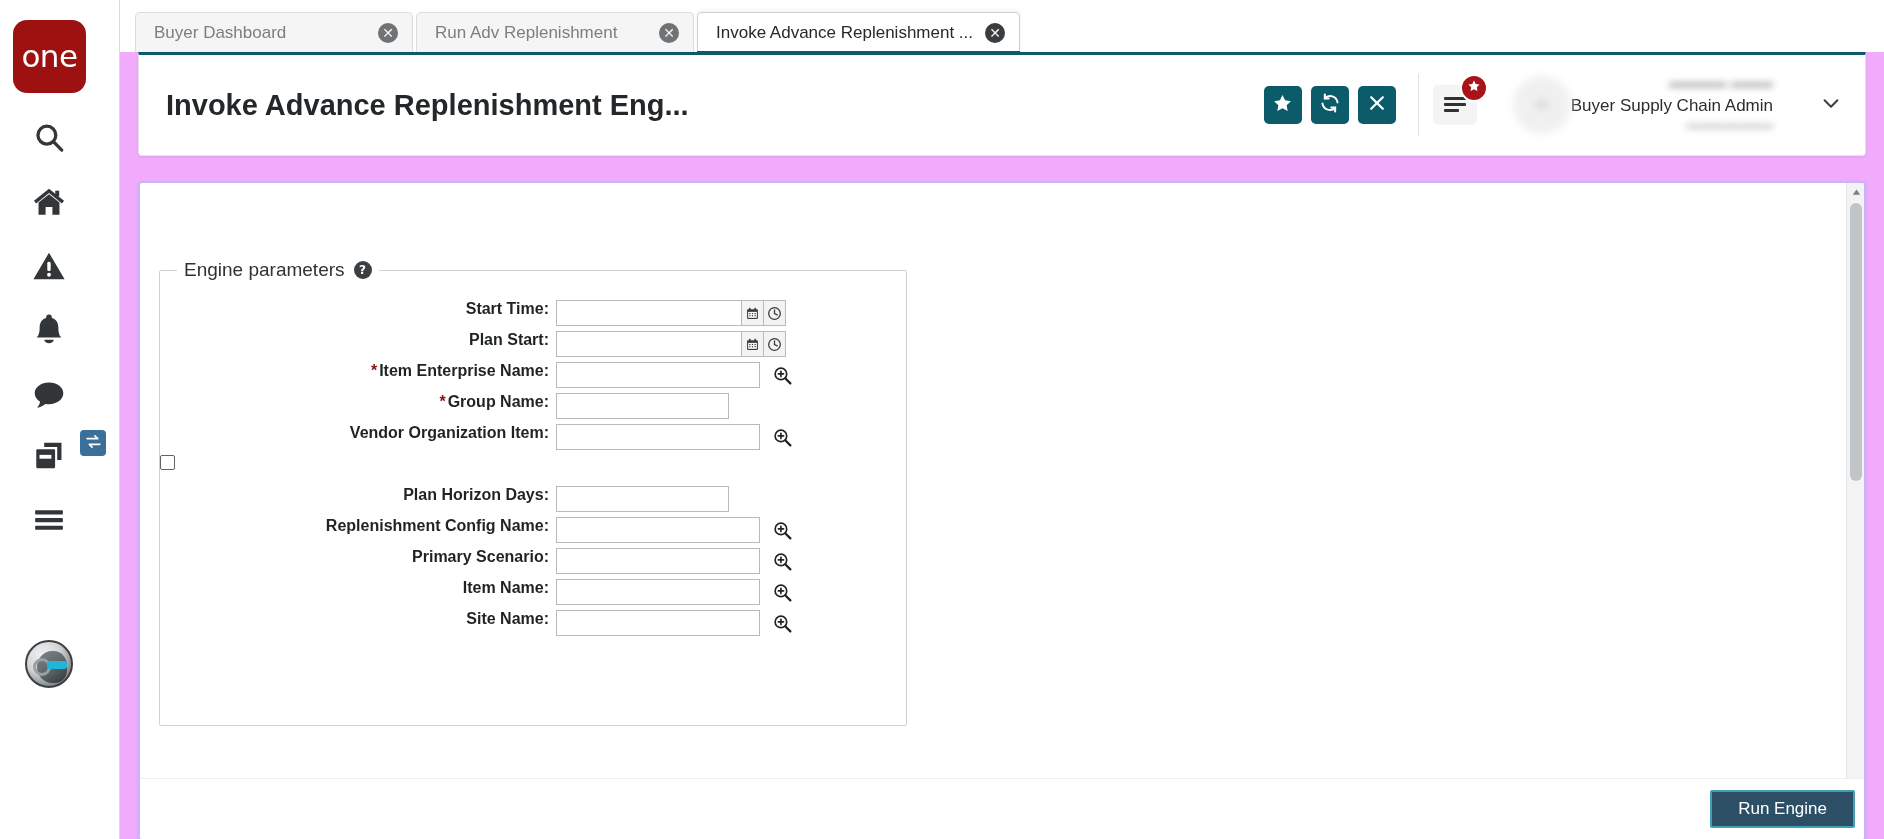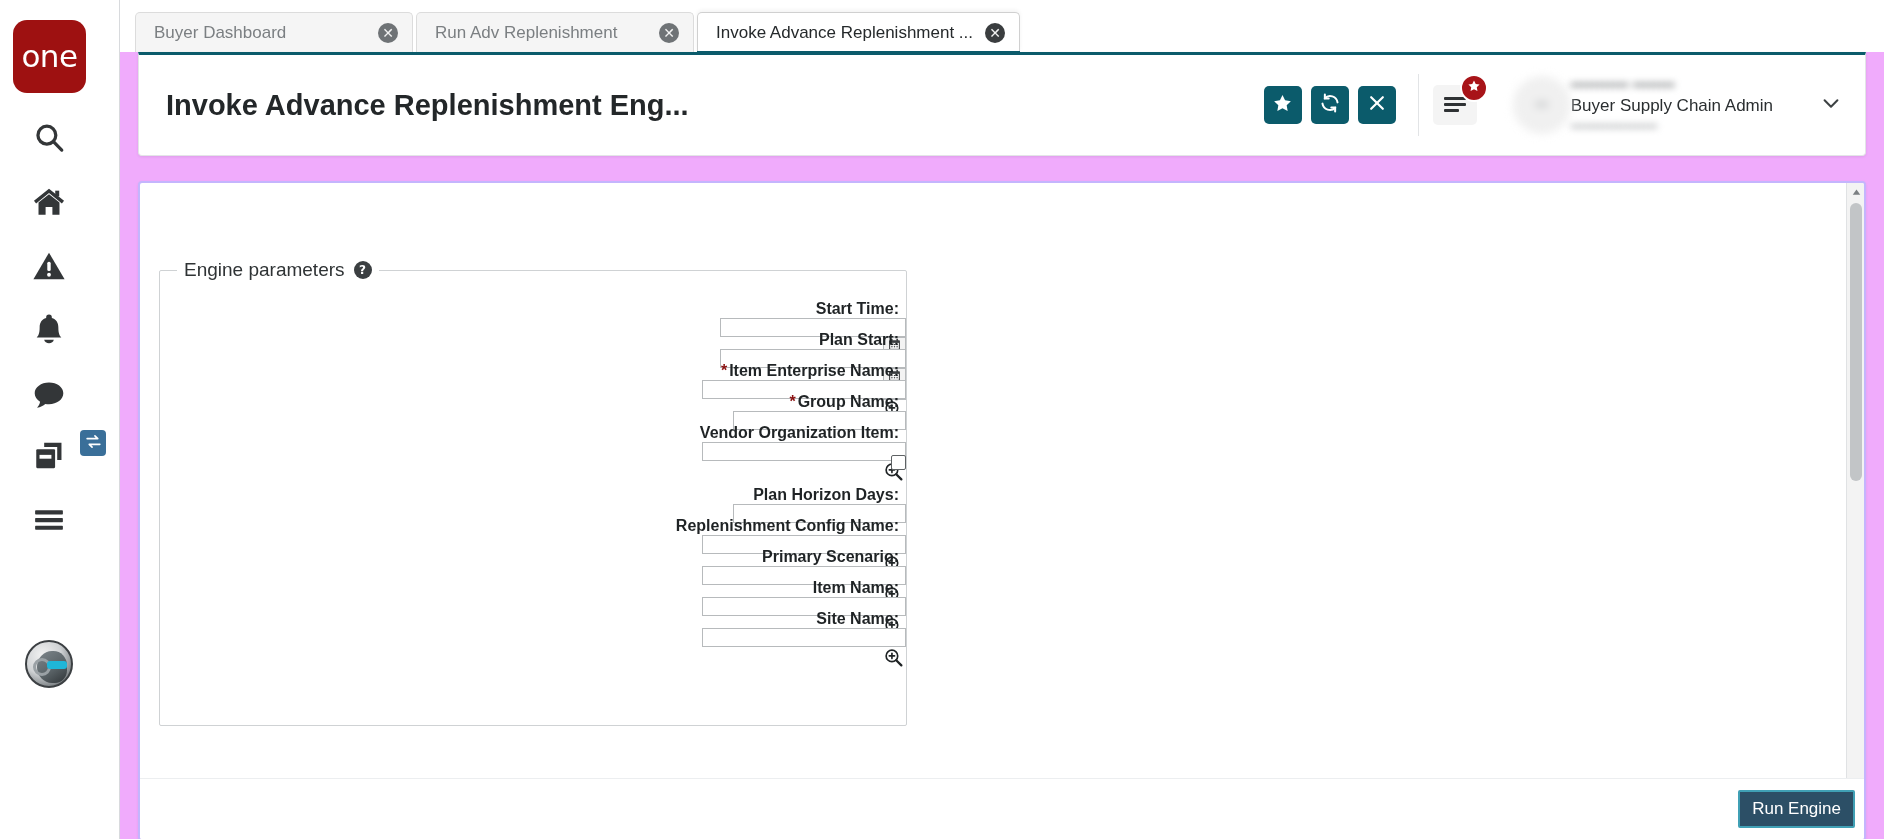--- a/index.html
+++ b/index.html
@@ -146,21 +146,21 @@
     display: flex; align-items: center; justify-content: center;
     font-size: 14px; border: 2px solid #fff;
   }
   .avatar {
     width: 58px; height: 58px; border-radius: 50%;
     background: #f0f0f0; margin-left: 36px;
     display: flex; align-items: center; justify-content: center;
     color: #b9bcbe; font-size: 18px; font-weight: bold;
     filter: blur(4px);
   }
-  .user-block { margin-left: 0; line-height: 1.32; }
+  .user-block { margin-left: 0; line-height: 1.32; text-align: right; }
   .user-name {
     font-size: 15px; color: #6e7275; filter: blur(3.5px);
     white-space: nowrap; font-weight: 600;
   }
   .user-role { font-size: 17px; color: #2a2e30; white-space: nowrap; }
   .user-email { font-size: 13px; color: #8b8f92; filter: blur(3.5px); white-space: nowrap; }
   .caret-btn {
     margin-left: 38px; width: 40px; height: 34px;
     display: flex; align-items: center; justify-content: center;
     color: #3d4143;
@@ -195,22 +195,22 @@
   }
   .help-icon {
     width: 18px; height: 18px; border-radius: 50%;
     background: #3b3f41; color: #fff;
     font-size: 12px; font-weight: bold;
     display: inline-flex; align-items: center; justify-content: center;
     font-family: "DejaVu Sans", sans-serif;
   }
   .rows { padding-top: 19px; }
   .frow {
-    display: flex; align-items: flex-end;
-    height: 30px; margin-bottom: 1px; flex-direction: column;
+    display: flex; align-items: flex-start;
+    height: 30px; margin-bottom: 1px;
   }
   .flabel {
     width: 396px; text-align: right;
     font-size: 16px; font-weight: bold; color: #1f2325;
     padding-right: 7px; white-space: nowrap;
   }
   .req { color: #8b1111; font-weight: bold; margin-right: 2px; }
   .finput {
     height: 26px; background: #fff;
     border: 1px solid #b7babc;
@@ -258,21 +258,21 @@
   
   .card-footer {
     position: absolute; left: 0; right: 0; bottom: 0; height: 61px;
     background: #fff; border-top: 1px solid #eceef0;
     display: flex; align-items: center; justify-content: flex-end;
     padding-right: 9px;
   }
   .run-btn {
     background: #2c4f66; color: #ffffff;
     border: 2px solid #40a0b5;
-    font-size: 17px; padding: 7px 12px;
+    font-size: 17px; padding: 7px 26px;
     border-radius: 2px; white-space: nowrap;
     font-family: "Liberation Sans", sans-serif;
   }
 </style>
 </head>
 <body>
 
 <div class="app">
 
   <div class="sidebar">

